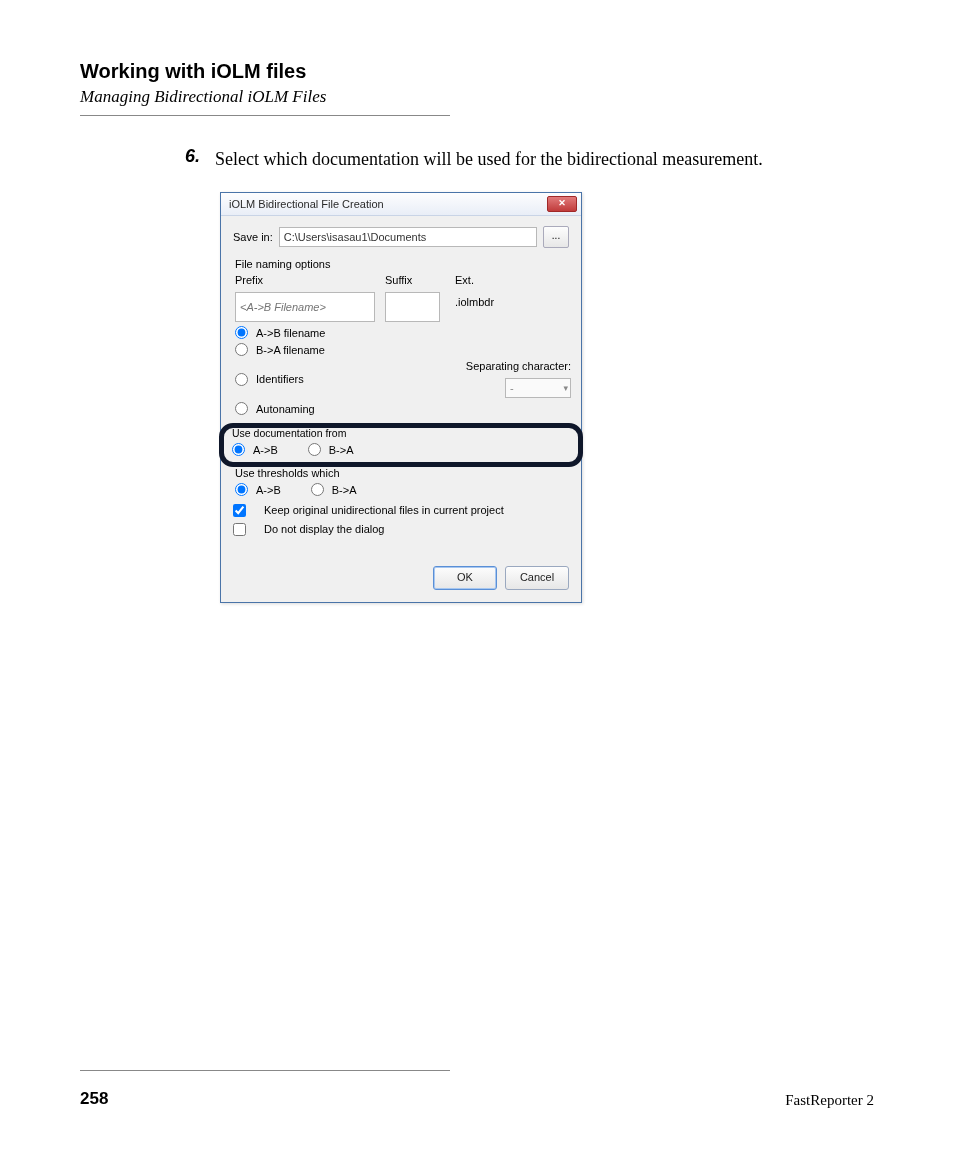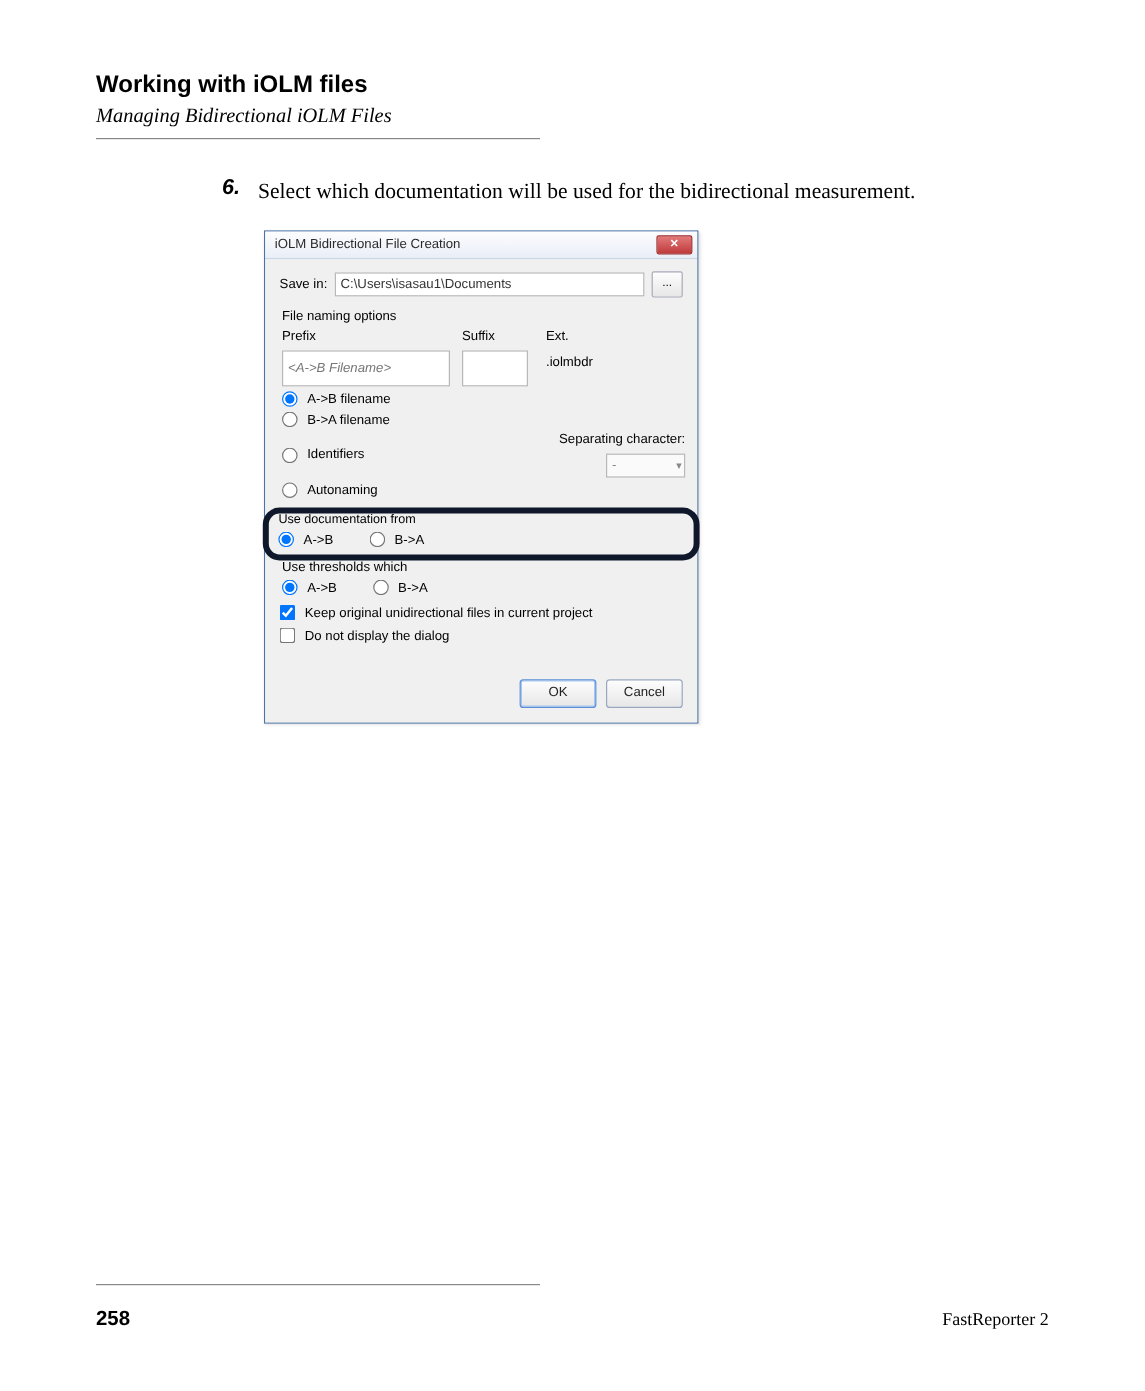--- a/index.html
+++ b/index.html
@@ -189,22 +189,22 @@
     font-size:10.5px;
   }
   .radio-pair {
     display: flex;
     gap: 30px;
     margin-left: 2px;
     margin-top:2px;
   }
   .chk-row {
     display: flex;
-    align-items: center;
-    gap: 4px;
+    align-items: flex-start;
+    gap: 14px;
     margin: 6px 0 4px 0;
     font-size: 11px;
   }
   .chk-row input { margin:0 4px 0 0; }
   .dialog-buttons {
     display: flex;
     justify-content: flex-end;
     gap: 8px;
     margin-top: 30px;
   }

